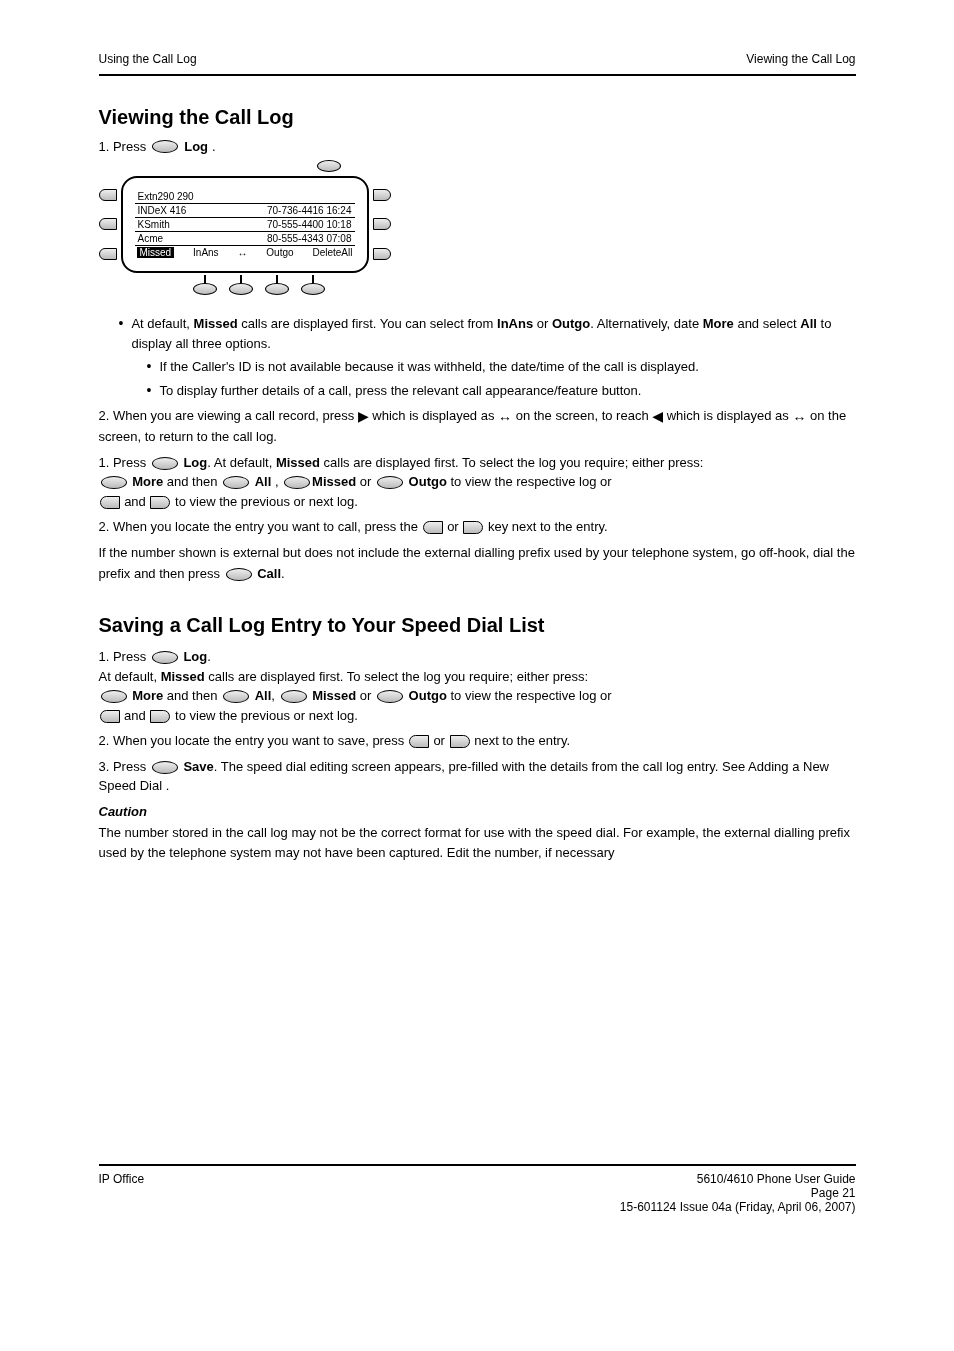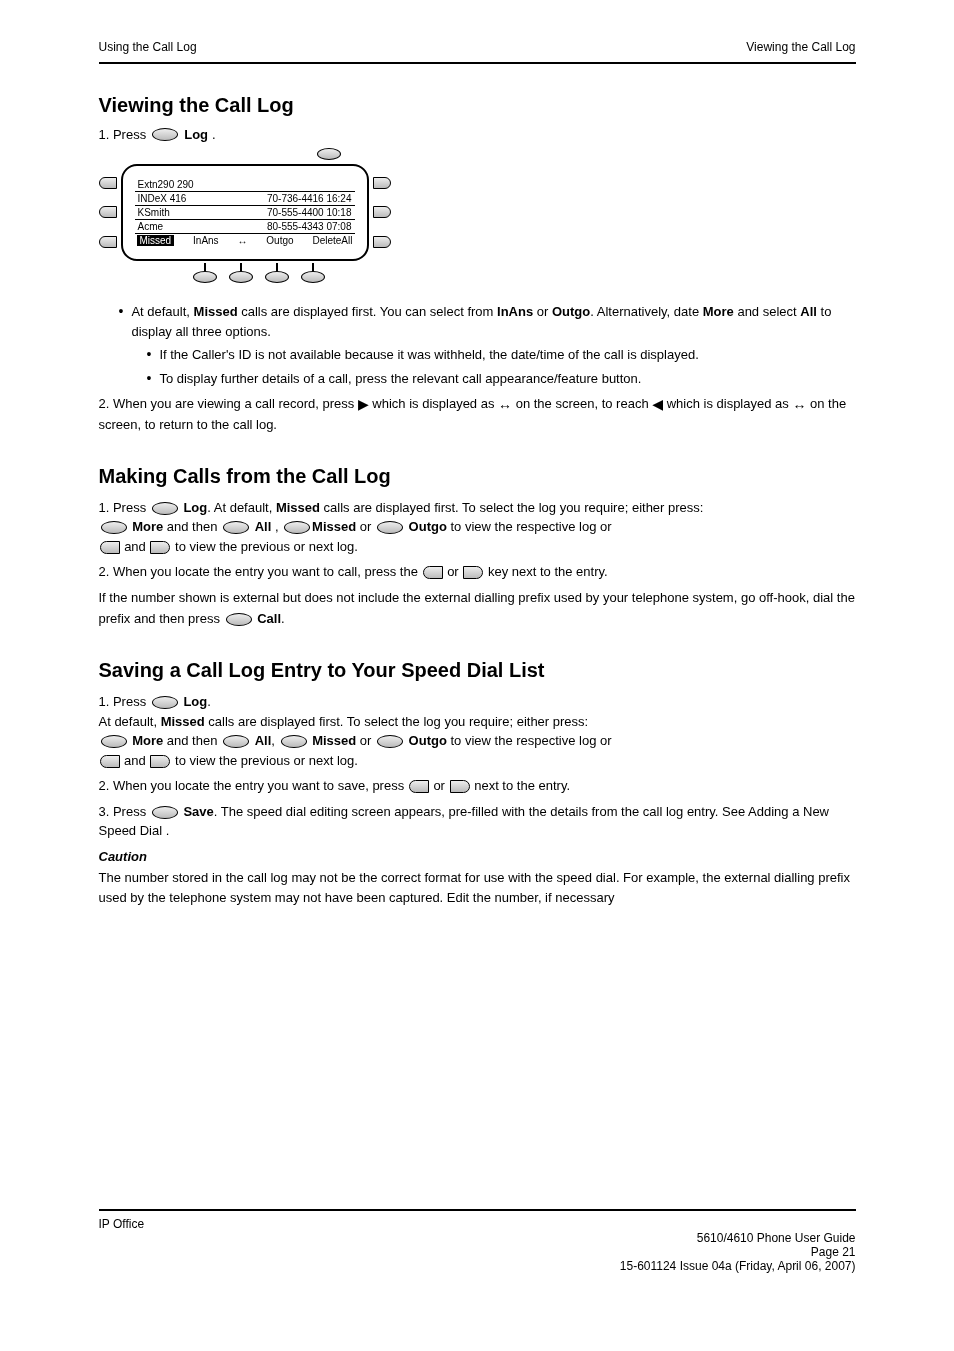--- a/index.html
+++ b/index.html
@@ -5,21 +5,21 @@
   body {
     margin: 0;
     padding: 0;
     font-family: Arial, Helvetica, sans-serif;
     font-size: 13px;
     color: #000;
     background: #fff;
   }
   .page {
     width: 877px;
-    margin: 0 auto;
+    margin: 12px auto;
     padding: 40px 60px 30px 60px;
     box-sizing: border-box;
     position: relative;
   }
   .top-rule {
     border-top: 2px solid #000;
     margin-bottom: 10px;
   }
   .header-line {
     display: flex;
@@ -182,21 +182,20 @@
   }
 
   .bottom-rule {
     border-top:2px solid #000;
     margin-top: 300px;
   }
   .footer-line {
     display:flex; justify-content:space-between;
     font-size:12px;
     margin-top:6px;
-    flex-direction:column;
   }
   .pagefoot-right { text-align:right; }
   .clear { clear:both; }
 
   .caution {
     font-style: italic;
     font-weight: bold;
   }
 </style>
 </head>
@@ -309,21 +308,20 @@
     <span class="arrow">▶</span>
     <span> which is displayed as </span>
     <span class="arrow">↔</span>
     <span> on the screen, to reach </span>
     <span class="arrow">◀</span>
     <span> which is displayed as </span>
     <span class="arrow">↔</span>
     <span> on the screen, to return to the call log.</span>
   </div>
 
-  <div class="section-title">Making Calls from the Call Log</div>
 
   <div class="body-text">
     <span>1. Press </span><span class="oval"></span> <span class="btn-label">Log</span><span>. At default, </span><span class="btn-label">Missed</span><span> calls are displayed first. To select the log you require; either press:</span><br>
     <span class="oval"></span> <span class="btn-label">More </span><span>and then  </span><span class="oval"></span> <span class="btn-label">All </span><span>, </span><span class="oval"></span><span class="btn-label">Missed </span><span> or  </span><span class="oval"></span> <span class="btn-label">Outgo </span><span> to view the respective log or </span><br>
     <span class="half-oval-left"></span> <span>and</span> <span class="half-oval-right"></span><span> to view the previous or next log.</span>
   </div>
 
   <div class="body-text">
     <span>2. When you locate the entry you want to call, press the  </span><span class="half-oval-left"></span><span> or  </span><span class="half-oval-right"></span><span> key next to the entry.</span>
   </div>

